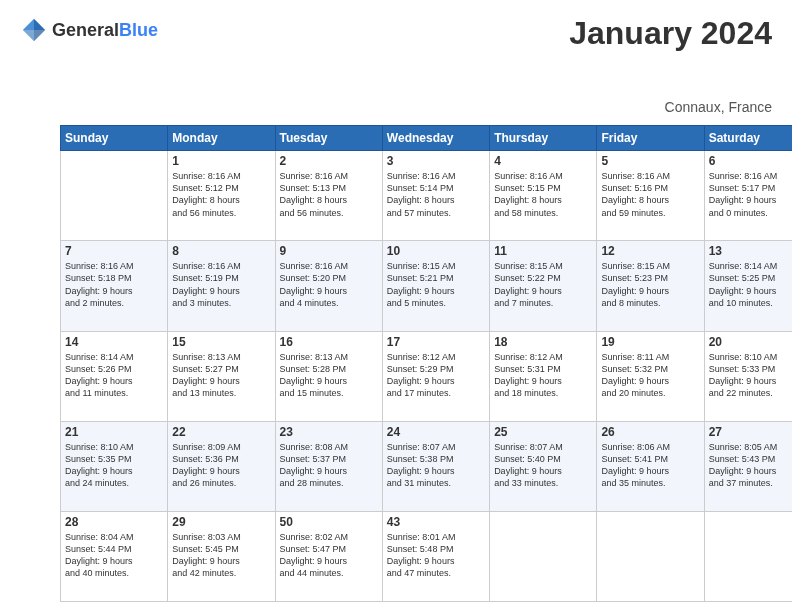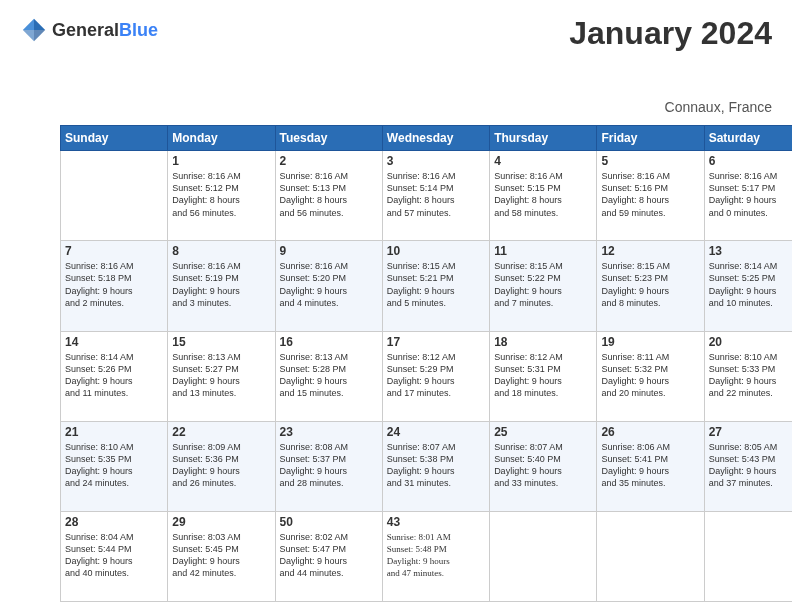--- a/index.html
+++ b/index.html
@@ -362,21 +362,21 @@
           </td>
           <td>
             <span class="day-num">50</span>
             <div class="day-info" style="white-space: pre-line;">Sunrise: 8:02 AM
 Sunset: 5:47 PM
 Daylight: 9 hours
 and 44 minutes.</div>
           </td>
           <td>
             <span class="day-num">43</span>
-            <div class="day-info" style="white-space: pre-line; font-family: Liberation Serif, serif;">Sunrise: 8:01 AM
+            <div class="day-info" style="white-space: pre-line;">Sunrise: 8:01 AM
 Sunset: 5:48 PM
 Daylight: 9 hours
 and 47 minutes.</div>
           </td>
           <td class="empty-cell"></td>
           <td class="empty-cell"></td>
           <td class="empty-cell"></td>
         </tr>
       </tbody>
   </table>

